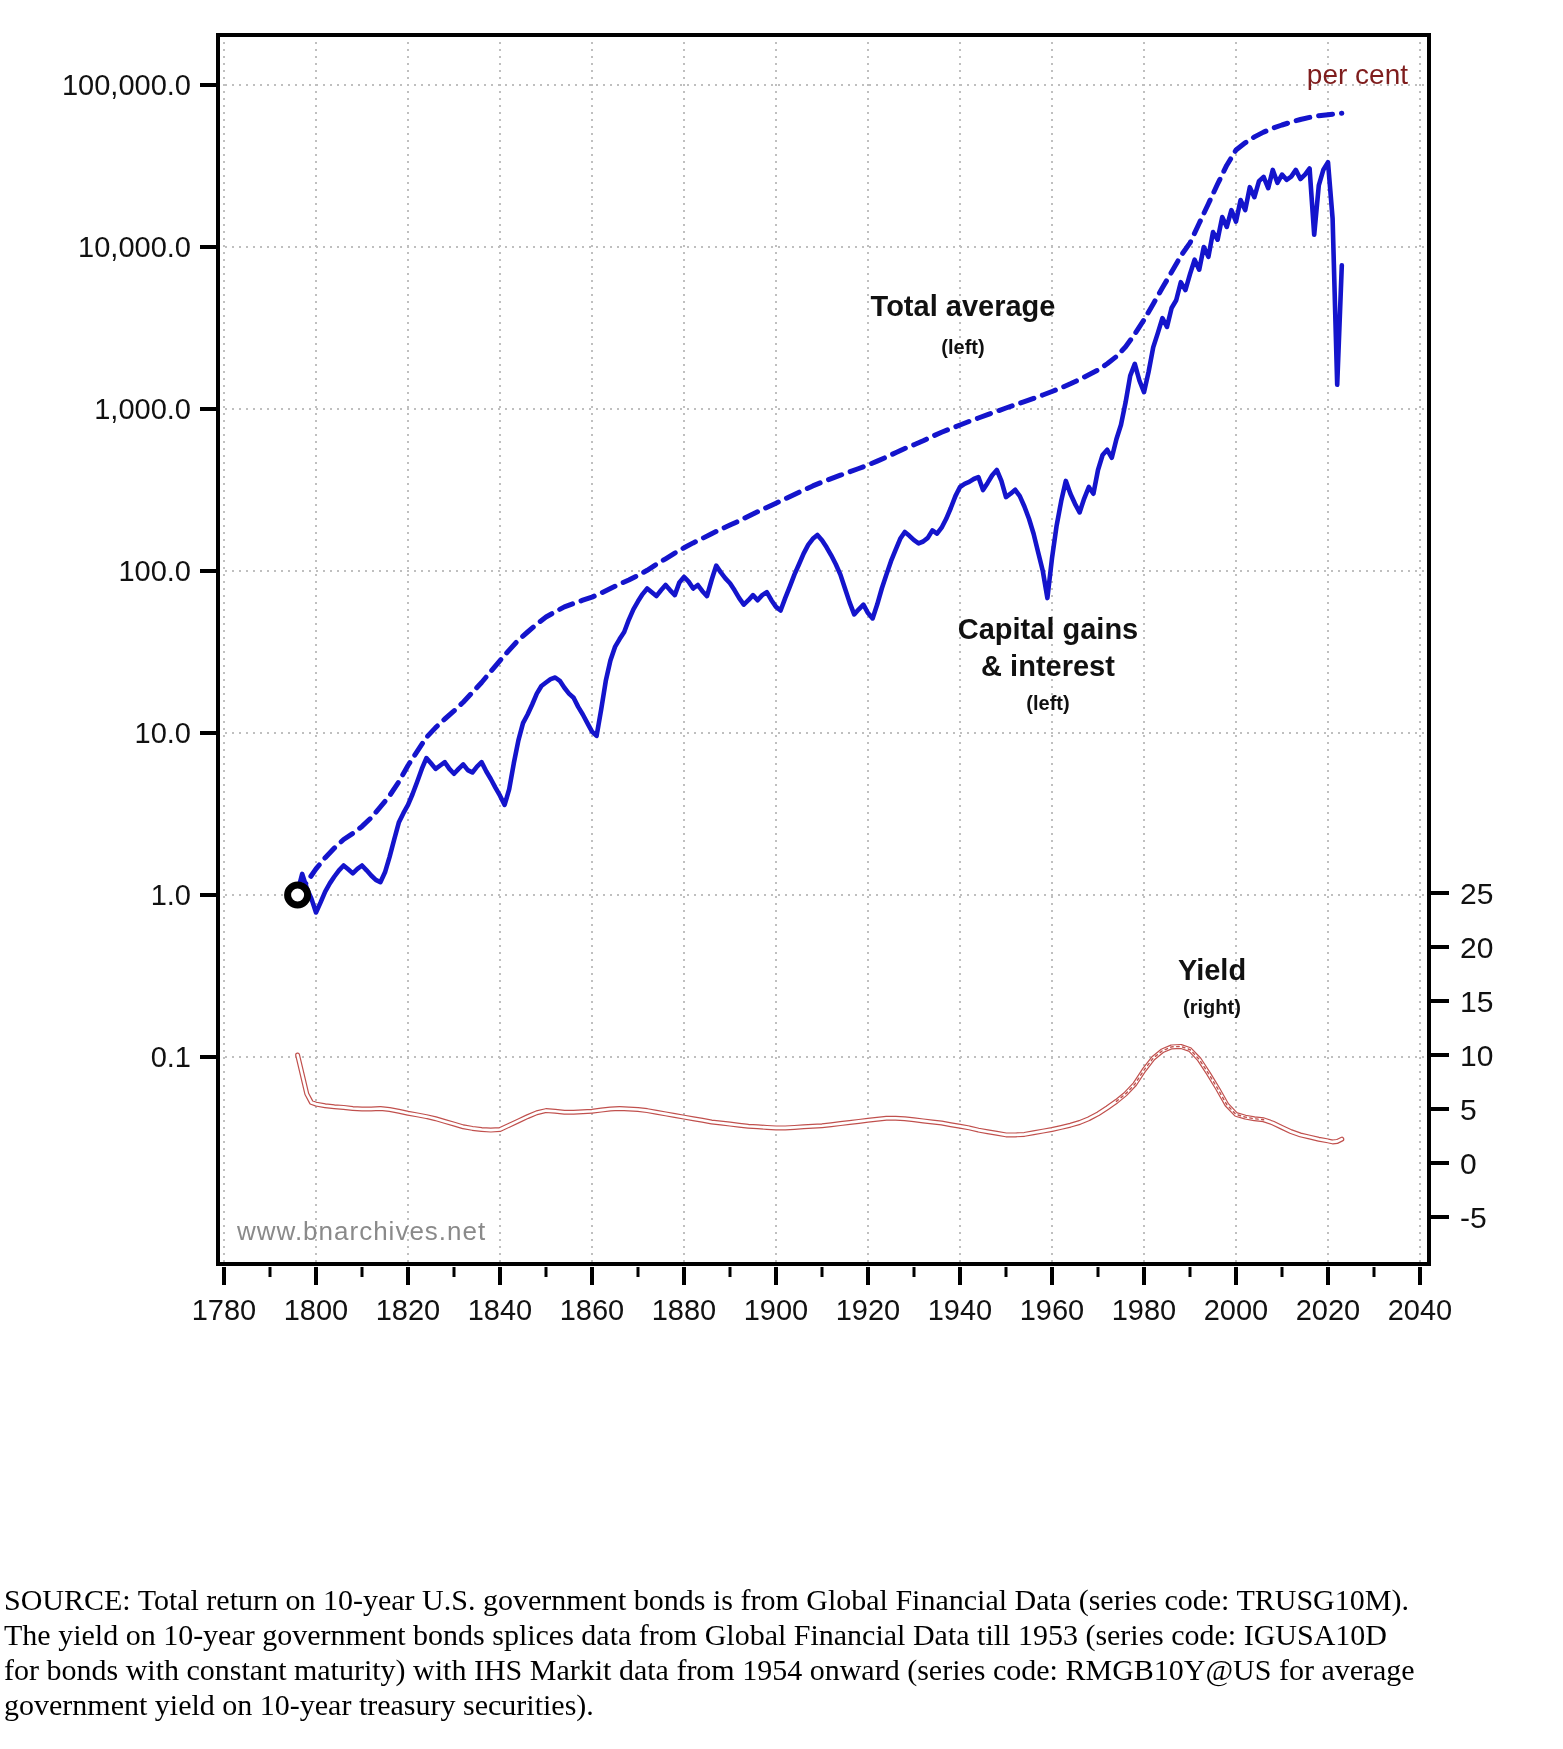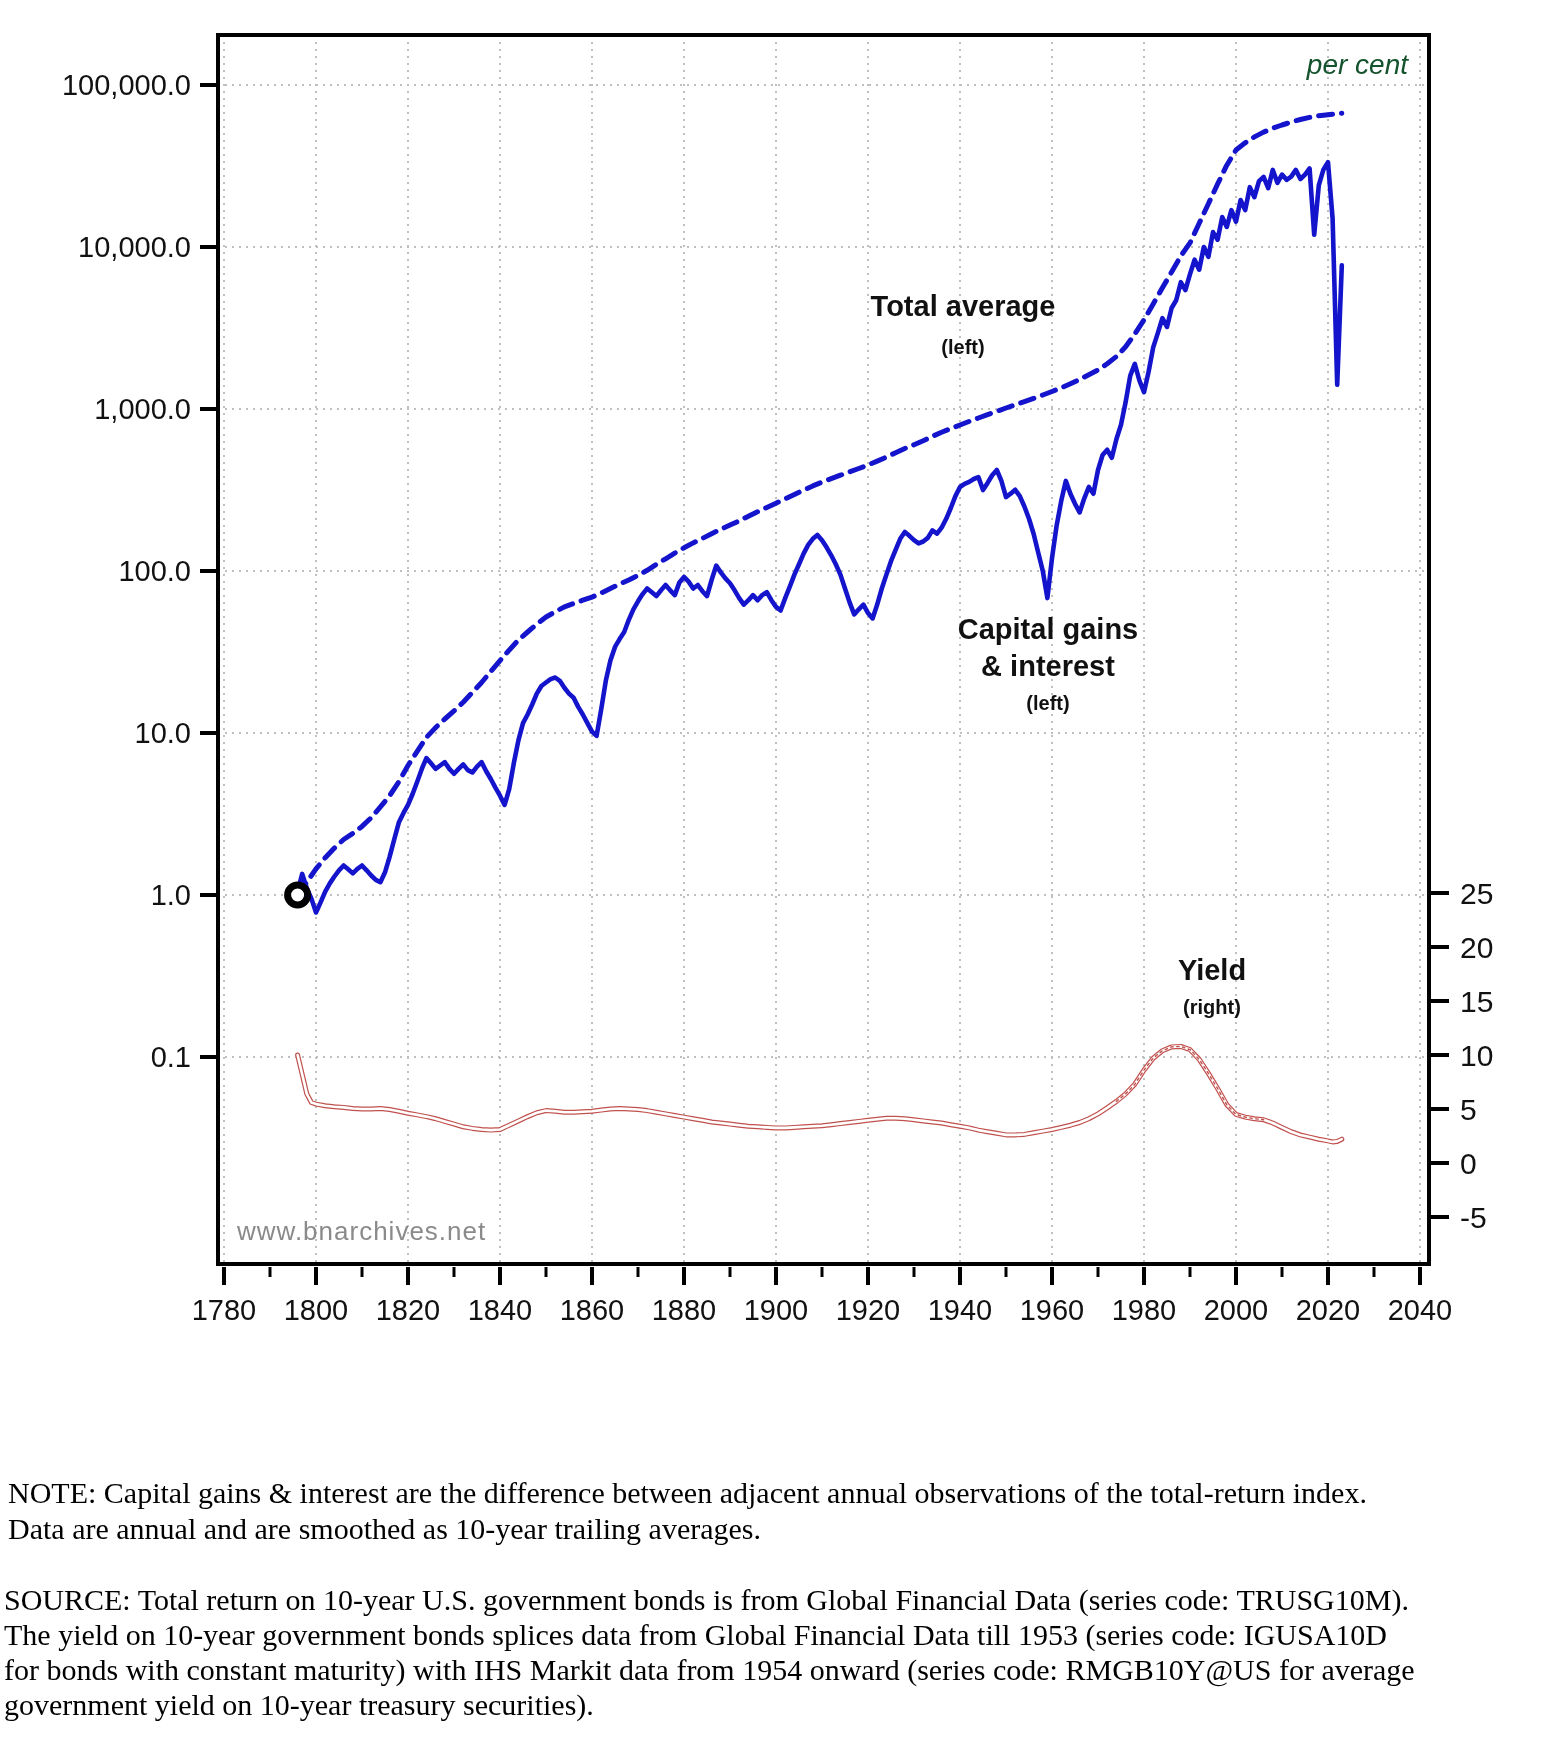--- a/index.html
+++ b/index.html
@@ -20,21 +20,21 @@
   .marker{fill:#fff;stroke:#000;stroke-width:7;}
   
   .ann{position:absolute;text-align:center;color:#111;line-height:37px;white-space:nowrap;}
   .ann .b{font-weight:bold;font-size:29px;}
   .ann .n{font-weight:bold;font-size:20px;}
   .ann-total{left:963px;top:286px;transform:translateX(-50%);line-height:41px;}
   .ann-cap{left:1048px;top:611px;transform:translateX(-50%);}
   .ann-yield{left:1173px;top:952px;transform:translateX(-50%);margin-left:39px;}
   .ann-index{left:233px;top:43px;text-align:left;font-style:italic;font-size:28px;
              color:#1a1a1a;line-height:41px;}
-  .ann-percent{right:155px;top:46px;text-align:right;font-style:italic;font-size:28px;color:#14532d;}
+  .ann-percent{right:155px;top:56px;text-align:right;font-size:28px;color:#7f1d1d;}
   .watermark{position:absolute;left:237px;top:1216px;font-size:26px;color:#8a8a8a;letter-spacing:1px;}
   
   .caption{position:absolute;left:8px;top:1388px;width:1548px;
            font-family:"Liberation Serif",serif;font-style:italic;font-size:31px;color:#000;}
   .note{position:absolute;left:8px;top:1475px;width:1552px;
         font-family:"Liberation Serif",serif;font-size:30px;line-height:36px;color:#000;white-space:pre-line;}
   .source{position:absolute;left:4px;top:1582px;width:1552px;
         font-family:Liberation Serif, serif;font-size:30px;line-height:35px;color:#000;white-space:pre-line;}
 </style>
 </head>
@@ -158,20 +158,18 @@
     </div>
 
     <div class="ann ann-yield">
       <div class="b">Yield</div>
       <div class="n">(right)</div>
     </div>
 
     <div class="watermark">www.bnarchives.net</div>
   </div>
 
-  <div class="note">NOTE: Capital gains &amp; interest are the difference between adjacent annual observations of the total-return index.
-Data are annual and are smoothed as 10-year trailing averages.</div>
   <div class="source">SOURCE: Total return on 10-year U.S. government bonds is from Global Financial Data (series code: TRUSG10M).
 The yield on 10-year government bonds splices data from Global Financial Data till 1953 (series code: IGUSA10D
 for bonds with constant maturity) with IHS Markit data from 1954 onward (series code: RMGB10Y@US for average
 government yield on 10-year treasury securities).</div>
 
 </div>
 
 </body></html>

